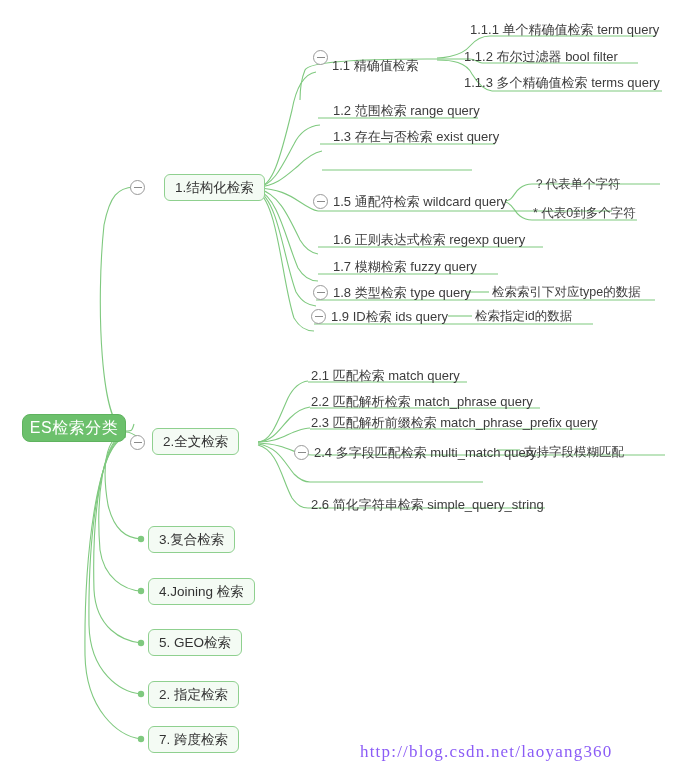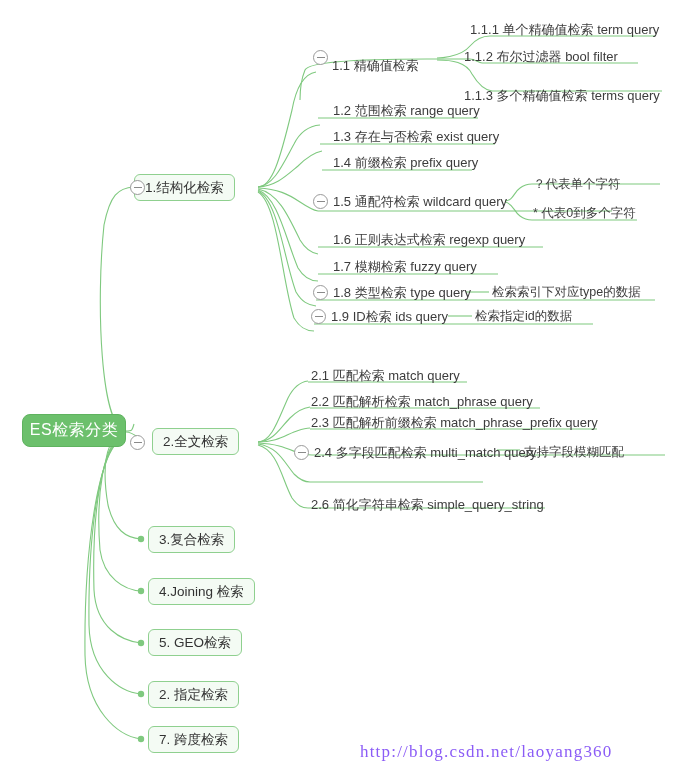--- a/index.html
+++ b/index.html
@@ -19,21 +19,21 @@
     position:absolute;
     left:0; top:0;
     width:686px; height:772px;
     pointer-events:none;
   }
 
   
   .root-node{
     position:absolute;
     left:22px; top:414px;
-    width:104px; height:33px;
+    width:104px; height:28px;
     background:#6cc06c;
     border:1px solid #5fb35f;
     border-radius:8px;
     display:flex;
     align-items:center;
     justify-content:center;
     color:#ffffff;
     font-size:16px;
     letter-spacing:.5px;
     box-sizing:border-box;
@@ -182,48 +182,47 @@
       <circle cx="141" cy="539" r="3.2"></circle>
       <circle cx="141" cy="591" r="3.2"></circle>
       <circle cx="141" cy="643" r="3.2"></circle>
       <circle cx="141" cy="694" r="3.2"></circle>
       <circle cx="141" cy="739" r="3.2"></circle>
     </g>
   </svg>
 
   <div class="root-node">ES检索分类</div>
 
-  <div class="l1-node" style="left:134px; top:174px;">1.结构化检索</div>
+  <div class="l1-node" style="left:164px; top:174px;">1.结构化检索</div>
   <div class="toggle" style="left:130px; top:180px;"></div>
 
   <div class="l1-node" style="left:152px; top:428px;">2.全文检索</div>
   <div class="toggle" style="left:130px; top:435px;"></div>
 
   <div class="l1-node" style="left:148px; top:526px;">3.复合检索</div>
 
   <div class="l1-node" style="left:148px; top:578px;">4.Joining 检索</div>
 
   <div class="l1-node" style="left:148px; top:629px;text-align:right;">5. GEO检索</div>
 
   <div class="l1-node" style="left:148px; top:681px;">2. 指定检索</div>
 
   <div class="l1-node" style="left:148px; top:726px;">7. 跨度检索</div>
 
   <div class="leaf" style="left:332px; top:50px;margin-top:8px;">1.1 精确值检索</div>
   <div class="toggle" style="left:313px; top:50px;"></div>
 
   <div class="leaf" style="left:470px; top:22px;">1.1.1 单个精确值检索 term query</div>
   <div class="leaf" style="left:464px; top:49px;">1.1.2 布尔过滤器 bool filter</div>
-  <div class="leaf" style="left:464px; top:88px;">1.1.3 多个精确值检索 terms query</div>
+  <div class="leaf" style="left:464px; top:75px;">1.1.3 多个精确值检索 terms query</div>
 
   <div class="leaf" style="left:333px; top:103px;">1.2 范围检索 range query</div>
 
   <div class="leaf" style="left:333px; top:129px;">1.3 存在与否检索 exist query</div>
 
-  <div class="leaf" style="left:333px; top:155px;">1.4 前缀检索 prefix query</div>
 
   <div class="leaf" style="left:333px; top:194px;">1.5 通配符检索 wildcard query</div>
   <div class="toggle" style="left:313px; top:194px;"></div>
 
   <div class="leaf small" style="left:533px; top:177px;">？代表单个字符</div>
   <div class="leaf small" style="left:533px; top:206px;">* 代表0到多个字符</div>
 
   <div class="leaf" style="left:333px; top:232px;">1.6 正则表达式检索 regexp query</div>
 
   <div class="leaf" style="left:333px; top:259px;">1.7 模糊检索 fuzzy query</div>

